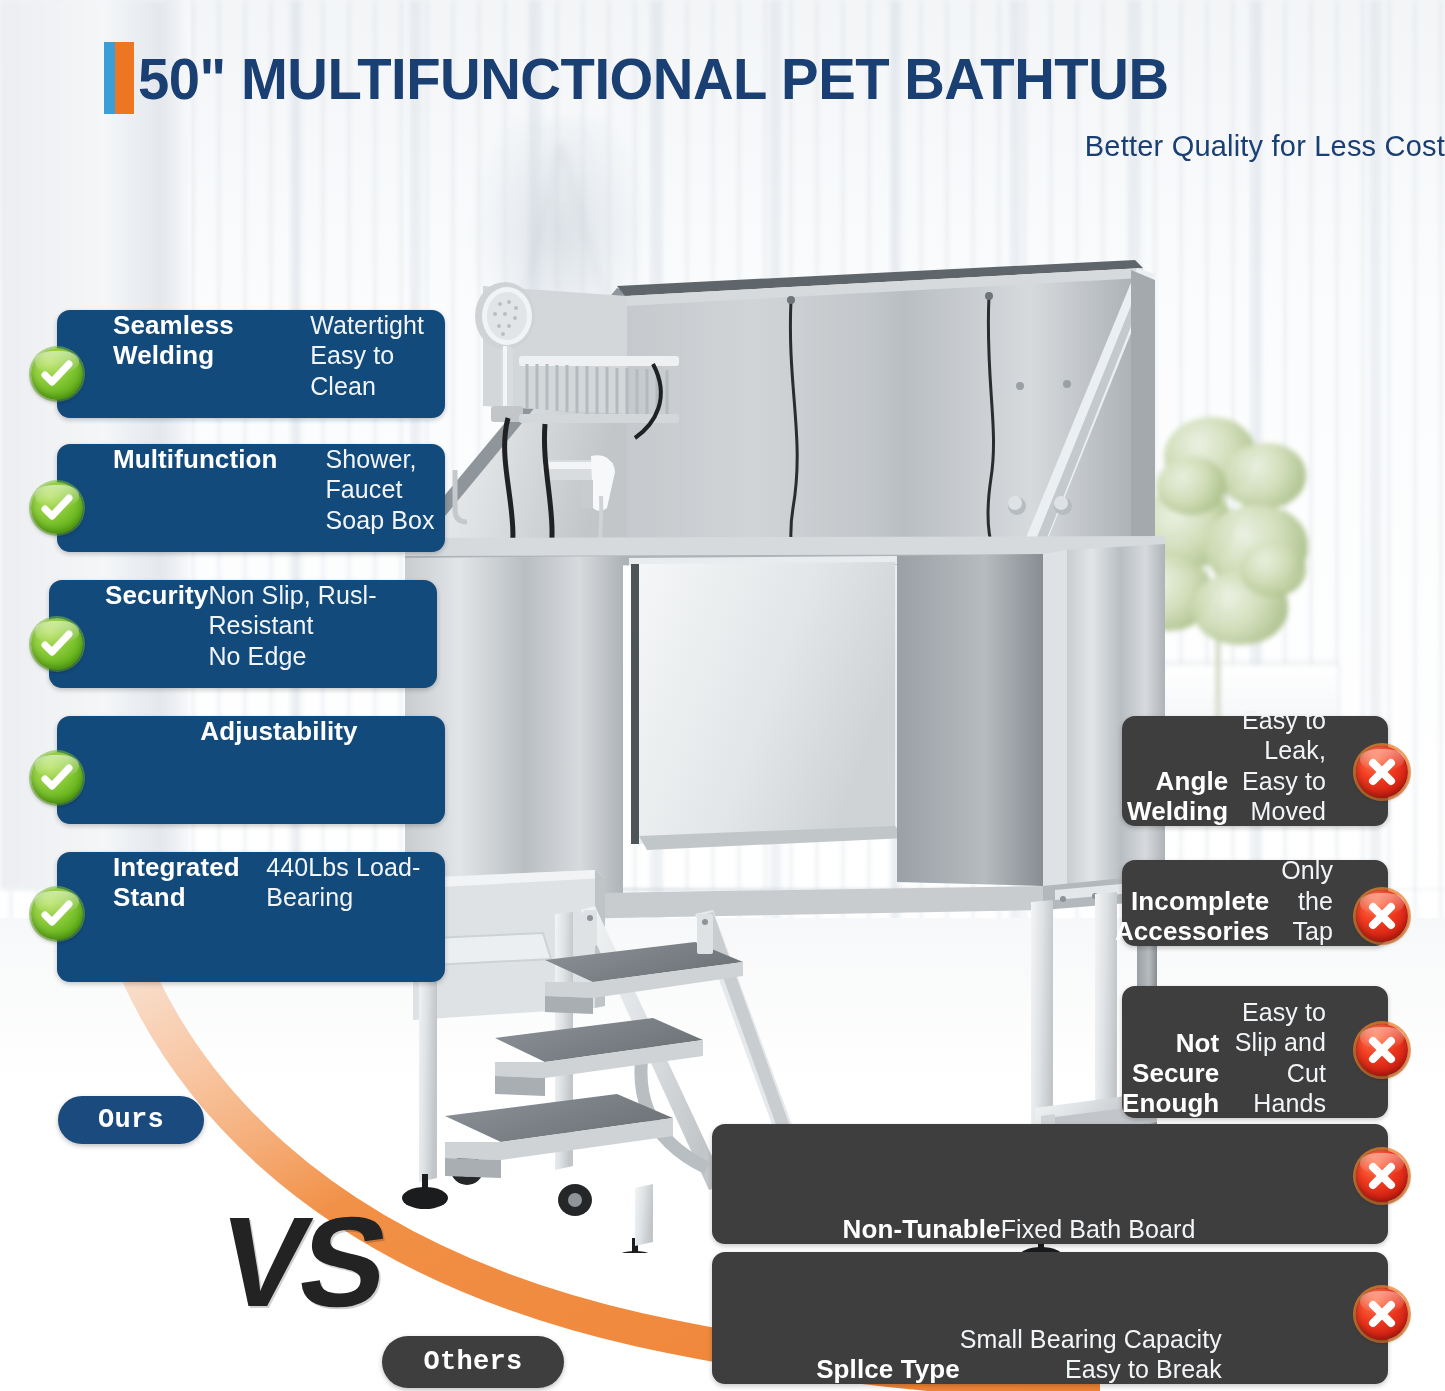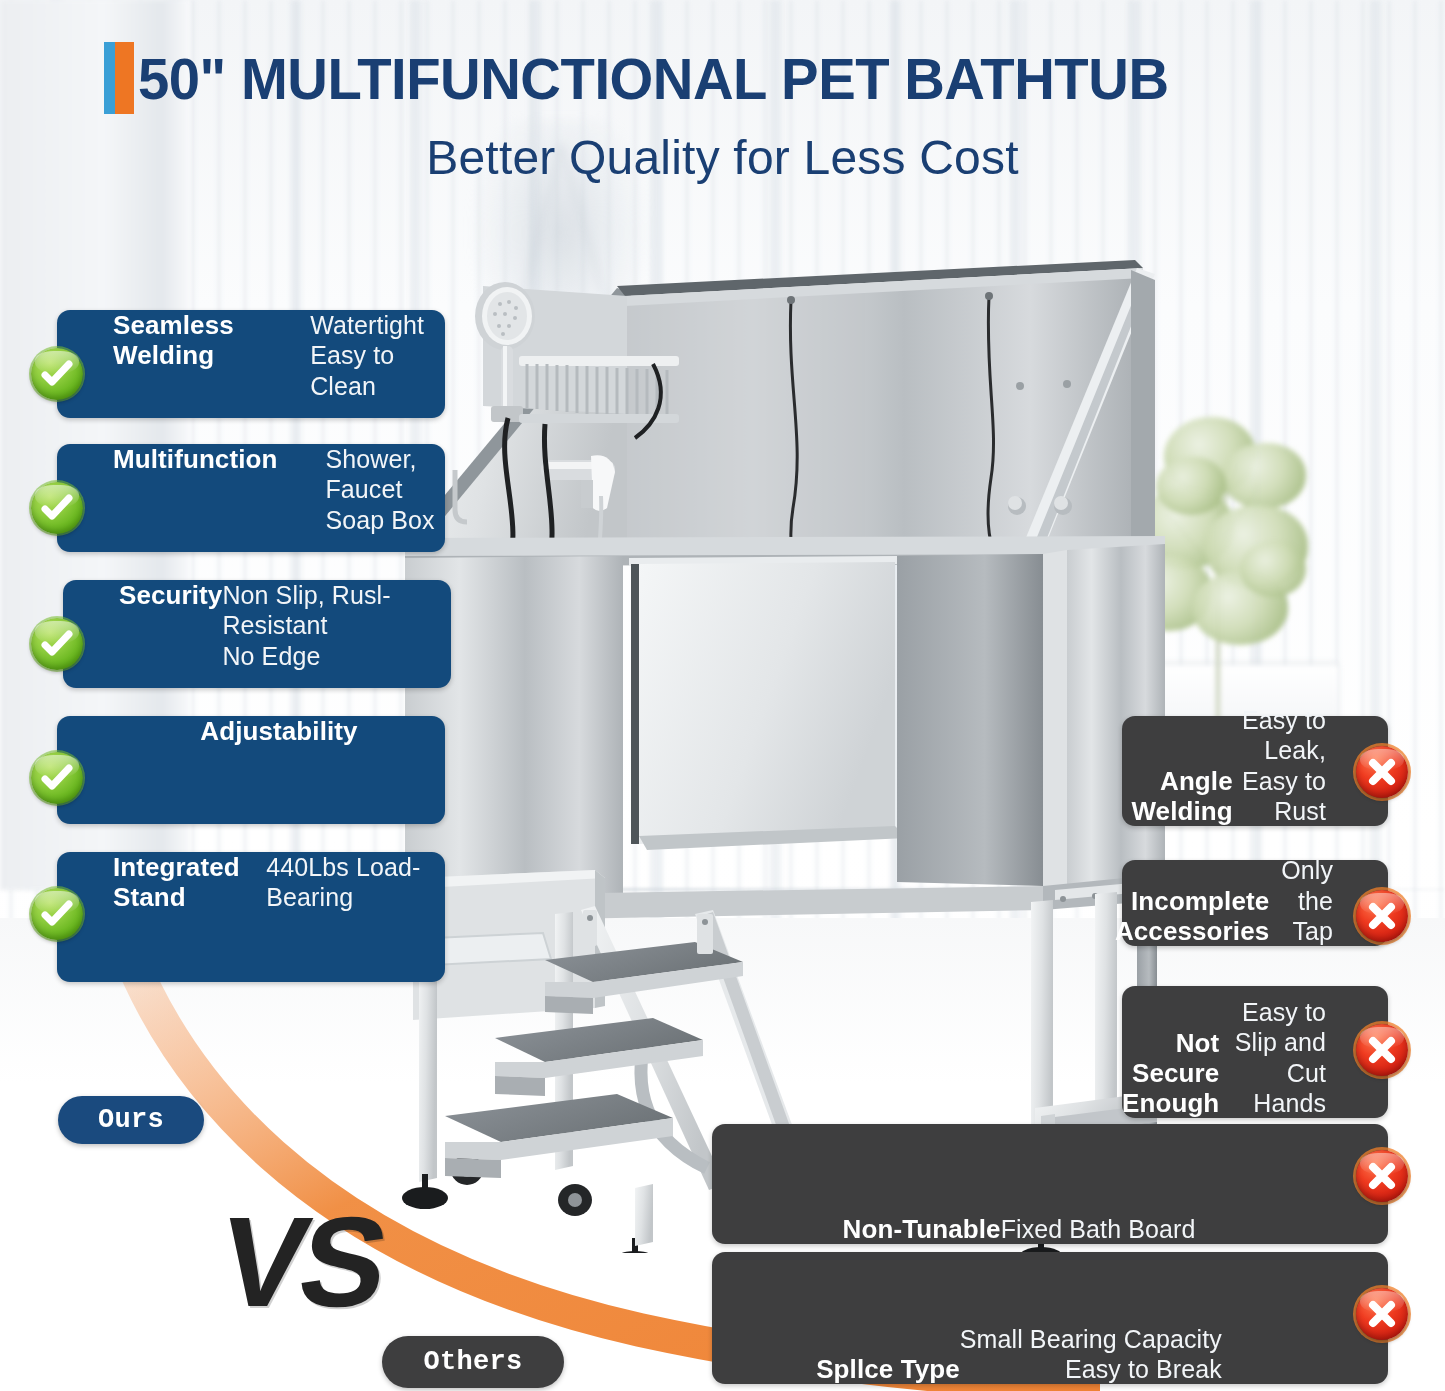--- a/index.html
+++ b/index.html
@@ -97,22 +97,22 @@
   .accent .bar-orange { width: 19px; background: #ee7623; }
   .main-title {
     font-size: 58px; font-weight: 700; letter-spacing: -0.5px;
     color: #1a3f73;
     font-family: "Liberation Sans", sans-serif;
     white-space: nowrap;
     transform: scaleX(.97);
     transform-origin: left center;
   }
   .sub-title {
-    text-align: center; margin-top: 16px;
-    font-size: 48px; color: #1a3f73; font-weight: 400;
+    text-align: right; margin-top: 16px;
+    font-size: 29px; color: #1a3f73; font-weight: 400;
     letter-spacing: .2px;
   }
 
   
   .product { position: absolute; left: 395px; top: 238px; width: 770px; height: 1015px; }
 
   
   .panel {
     position: absolute;
     display: flex; flex-direction: row; justify-content: center;
@@ -450,21 +450,21 @@
     <div class="p-title">Multifunction</div>
     <div class="p-desc" style="white-space:pre-line;margin-left:48px;"><span>Shower, Faucet
 Soap Box</span></div>
   </div>
   <div class="badge-icon check" style="left:31px; top:482px;">
     <svg viewBox="0 0 52 52">
         <path d="M14 27 l7 7 l17 -18" fill="none" stroke="#ffffff" stroke-width="7" stroke-linecap="round" stroke-linejoin="round"></path>
       </svg>
   </div>
 
-  <div class="panel pro" style="left:63px; top:580px; width:388px; height:108px;">
+  <div class="panel pro" style="left:49px; top:580px; width:388px; height:108px;">
     <div class="p-title">Security</div>
     <div class="p-desc" style="white-space:pre-line;"><span>Non Slip, Rusl-Resistant
 No Edge</span></div>
   </div>
   <div class="badge-icon check" style="left:31px; top:618px;">
     <svg viewBox="0 0 52 52">
         <path d="M14 27 l7 7 l17 -18" fill="none" stroke="#ffffff" stroke-width="7" stroke-linecap="round" stroke-linejoin="round"></path>
       </svg>
   </div>
 
@@ -483,21 +483,21 @@
   </div>
   <div class="badge-icon check" style="left:31px; top:888px;">
     <svg viewBox="0 0 52 52">
         <path d="M14 27 l7 7 l17 -18" fill="none" stroke="#ffffff" stroke-width="7" stroke-linecap="round" stroke-linejoin="round"></path>
       </svg>
   </div>
 
   <div class="panel con" style="left:1122px; top:716px; width:266px; height:110px;">
     <div class="p-title" style="white-space:pre-line;"><span>Angle Welding</span></div>
     <div class="p-desc" style="white-space:pre-line;"><span>Easy to Leak,
-Easy to Rust</span></div>
+Easy to Moved</span></div>
   </div>
   <div class="badge-icon cross" style="left:1356px; top:746px;">
     <svg viewBox="0 0 52 52">
         <path d="M17 17 L35 35 M35 17 L17 35" stroke="#ffffff" stroke-width="8" stroke-linecap="round"></path>
       </svg>
   </div>
 
   <div class="panel con" style="left:1122px; top:860px; width:266px; height:86px;">
     <div class="p-title" style="white-space:pre-line;"><span>Incomplete
 Accessories</span></div>

